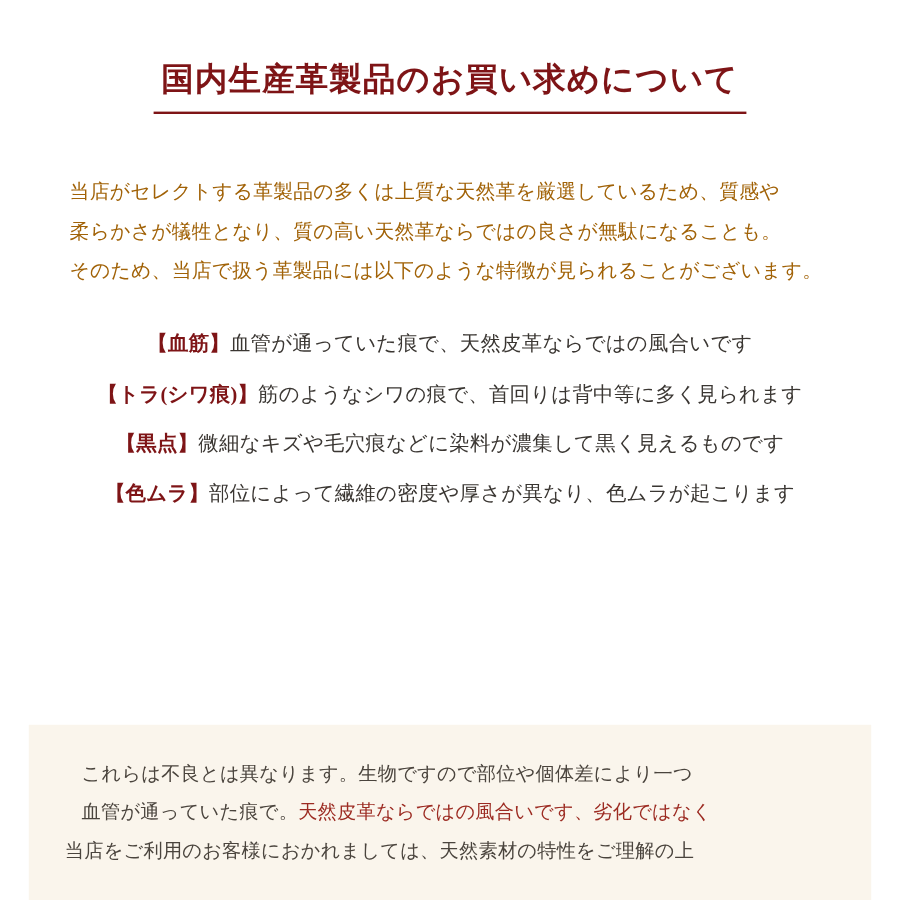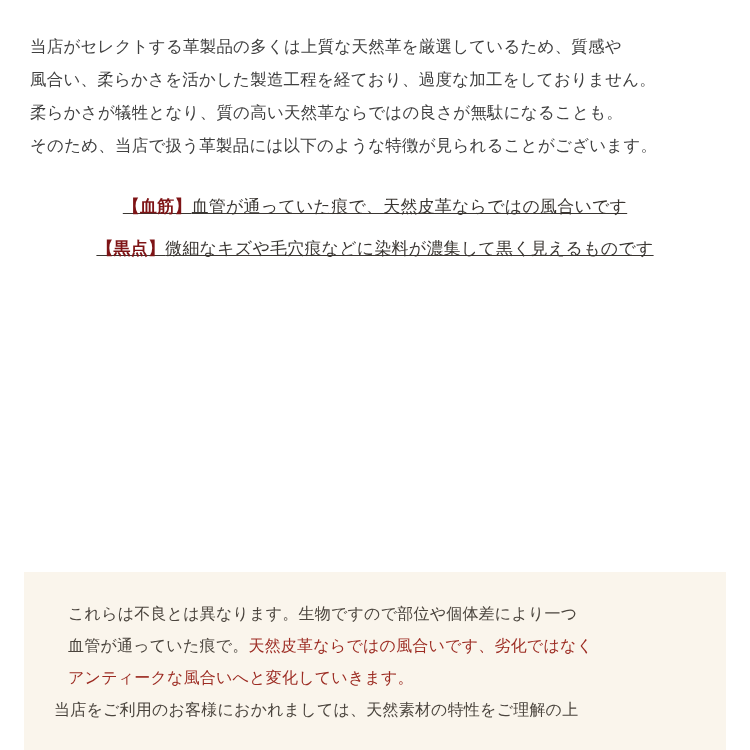--- a/index.html
+++ b/index.html
@@ -37,32 +37,32 @@
     border-bottom: 2px solid #7e1416;
     font-family: "Liberation Serif", "DejaVu Serif", serif;
   }
 
   
   .intro {
     margin-top: 30px;
     padding: 0 6px;
     font-size: 16.5px;
     line-height: 2.0;
-    color: #404040;
+    color: #a16207;
     letter-spacing: 0.2px;
+    margin-left: 28px;
   }
   .intro div {
     white-space: nowrap;
   }
 
   
   .features {
     margin-top: 24px;
     padding: 0 4px;
-    text-decoration: underline;
   }
   .feature-row {
     display: block;
     font-size: 17px;
     line-height: 2.45;
     letter-spacing: 0.2px;
     white-space: nowrap;
   }
   .feature-row.center { text-align: center; }
   .feature-tag {
@@ -91,37 +91,44 @@
     white-space: nowrap;
   }
   .note .indent { padding-left: 14px; }
   .accent { color: #9c2b22; }
 </style>
 </head>
 <body>
 
 <div class="page">
 
+  <div class="title-wrap">
+    <h1 class="title">国内生産革製品のお買い求めについて</h1>
+  </div>
 
   <div class="intro">
     <div>当店がセレクトする革製品の多くは上質な天然革を厳選しているため、質感や</div>
-    <div>風合い、柔らかさを活かした製造工程を経ており、過度な加工をしておりません。</div>
     <div>柔らかさが犠牲となり、質の高い天然革ならではの良さが無駄になることも。</div>
     <div>そのため、当店で扱う革製品には以下のような特徴が見られることがございます。</div>
   </div>
 
   <div class="features">
     <div class="feature-row center">
       <span class="feature-tag">【血筋】</span><span class="feature-text">血管が通っていた痕で、天然皮革ならではの風合いです</span>
     </div>
     <div class="feature-row center">
+      <span class="feature-tag">【トラ(シワ痕)】</span><span class="feature-text">筋のようなシワの痕で、首回りは背中等に多く見られます</span>
+    </div>
+    <div class="feature-row center">
       <span class="feature-tag">【黒点】</span><span class="feature-text">微細なキズや毛穴痕などに染料が濃集して黒く見えるものです</span>
+    </div>
+    <div class="feature-row center">
+      <span class="feature-tag">【色ムラ】</span><span class="feature-text">部位によって繊維の密度や厚さが異なり、色ムラが起こります</span>
     </div>
   </div>
 
   <div class="note">
     <div class="indent">これらは不良とは異なります。生物ですので部位や個体差により一つ</div>
     <div class="indent"><span>血管が通っていた痕で。</span><span class="accent">天然皮革ならではの風合いです、劣化ではなく</span></div>
-    <div class="indent accent">アンティークな風合いへと変化していきます。</div>
     <div>当店をご利用のお客様におかれましては、天然素材の特性をご理解の上</div>
   </div>
 
 </div>
 
 </body></html>

